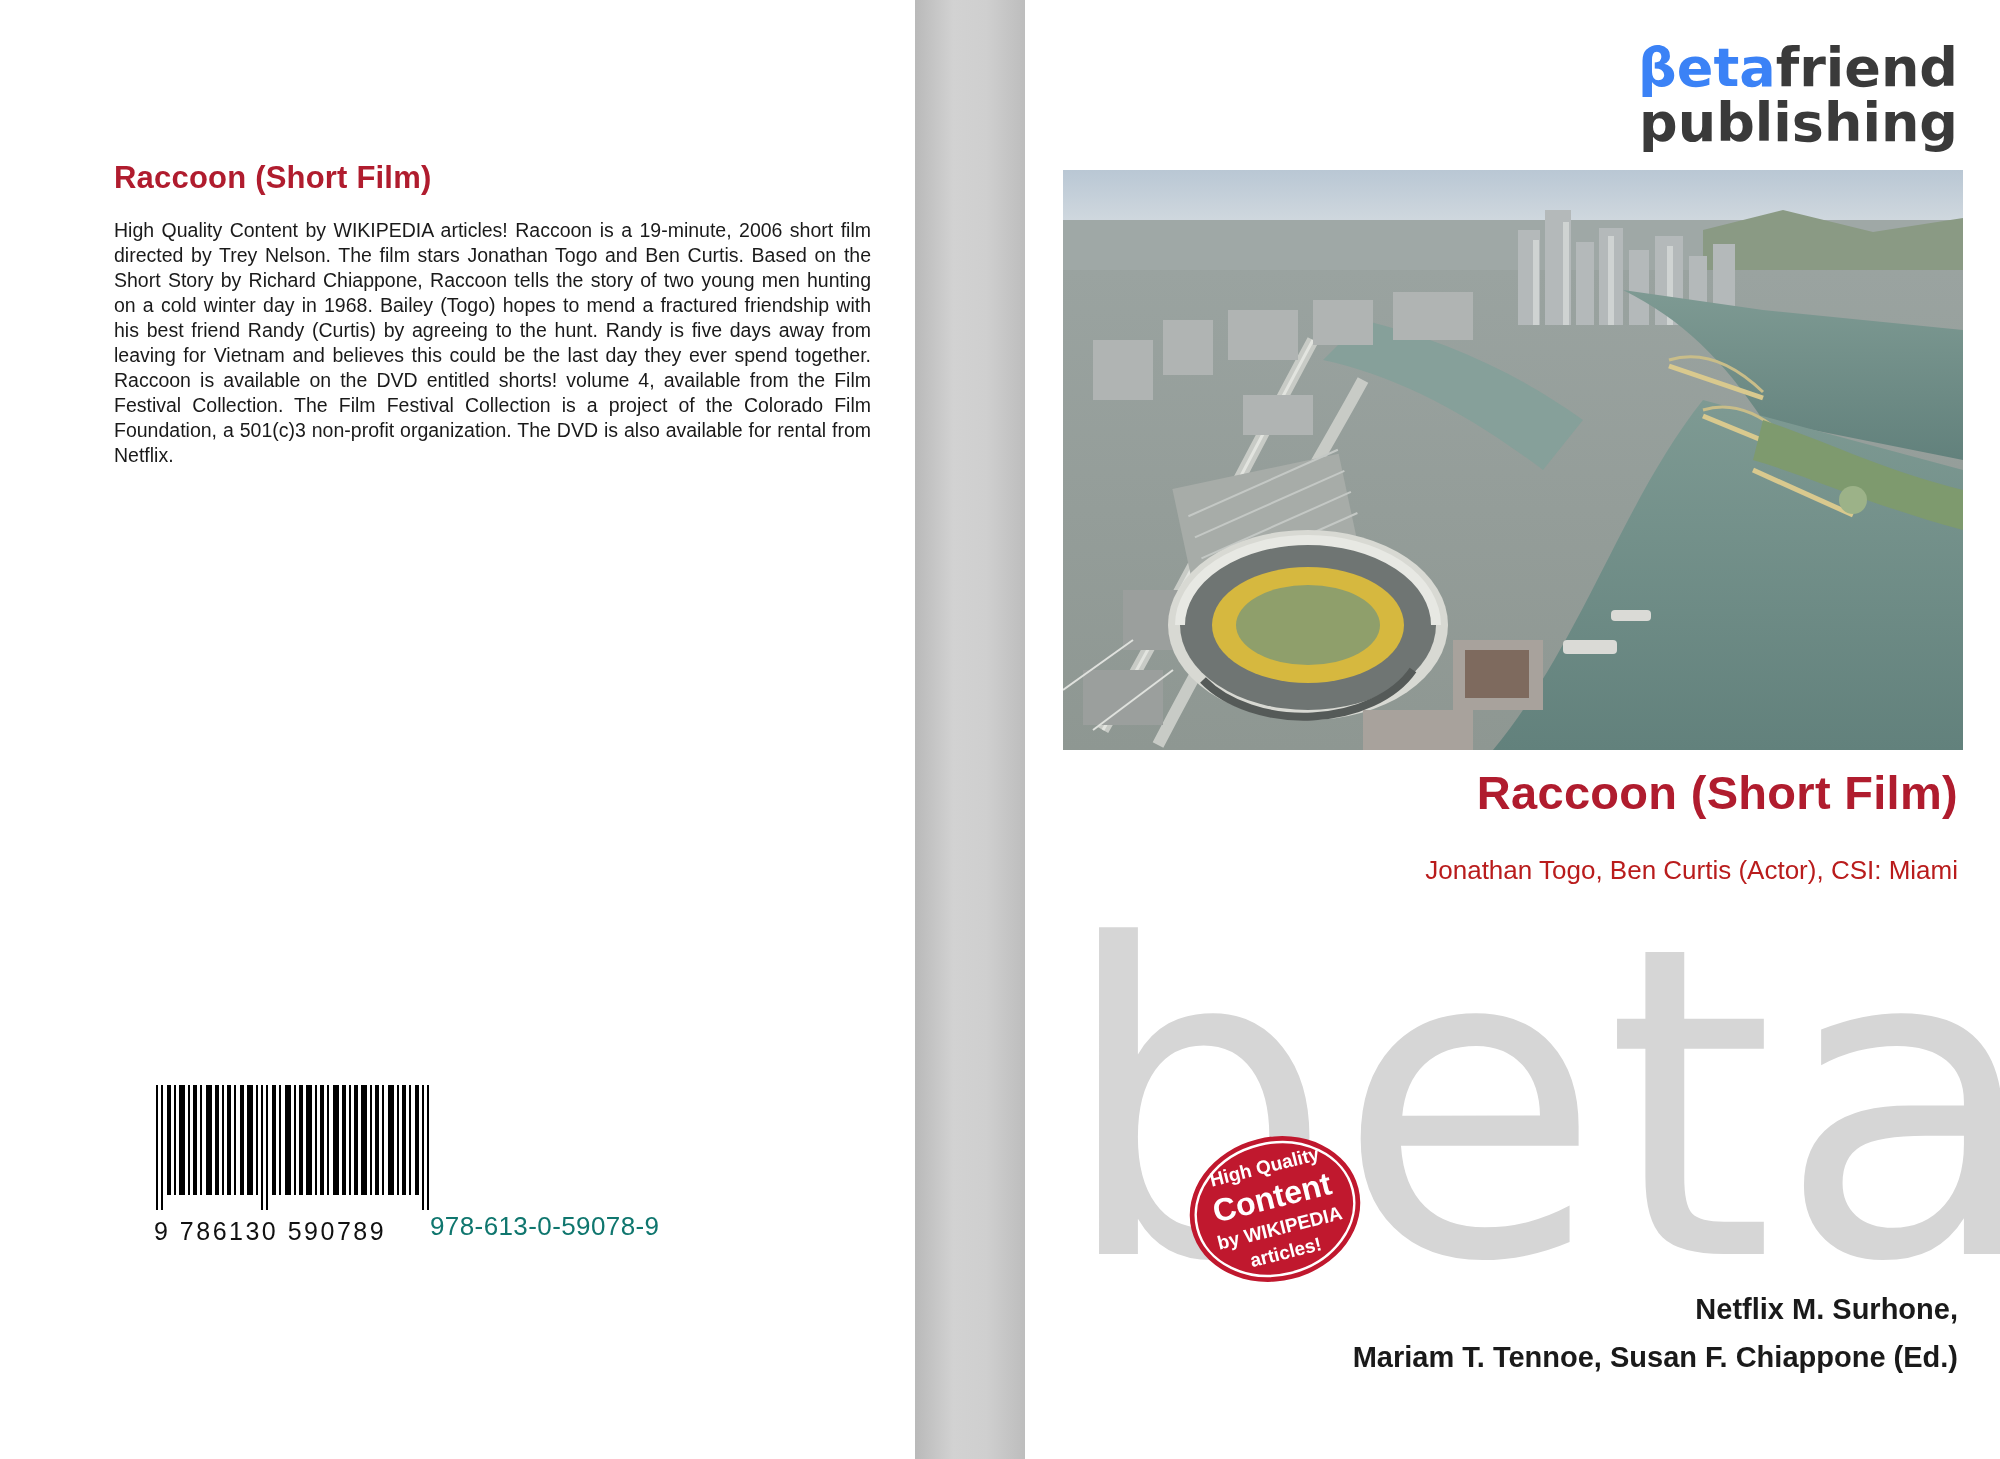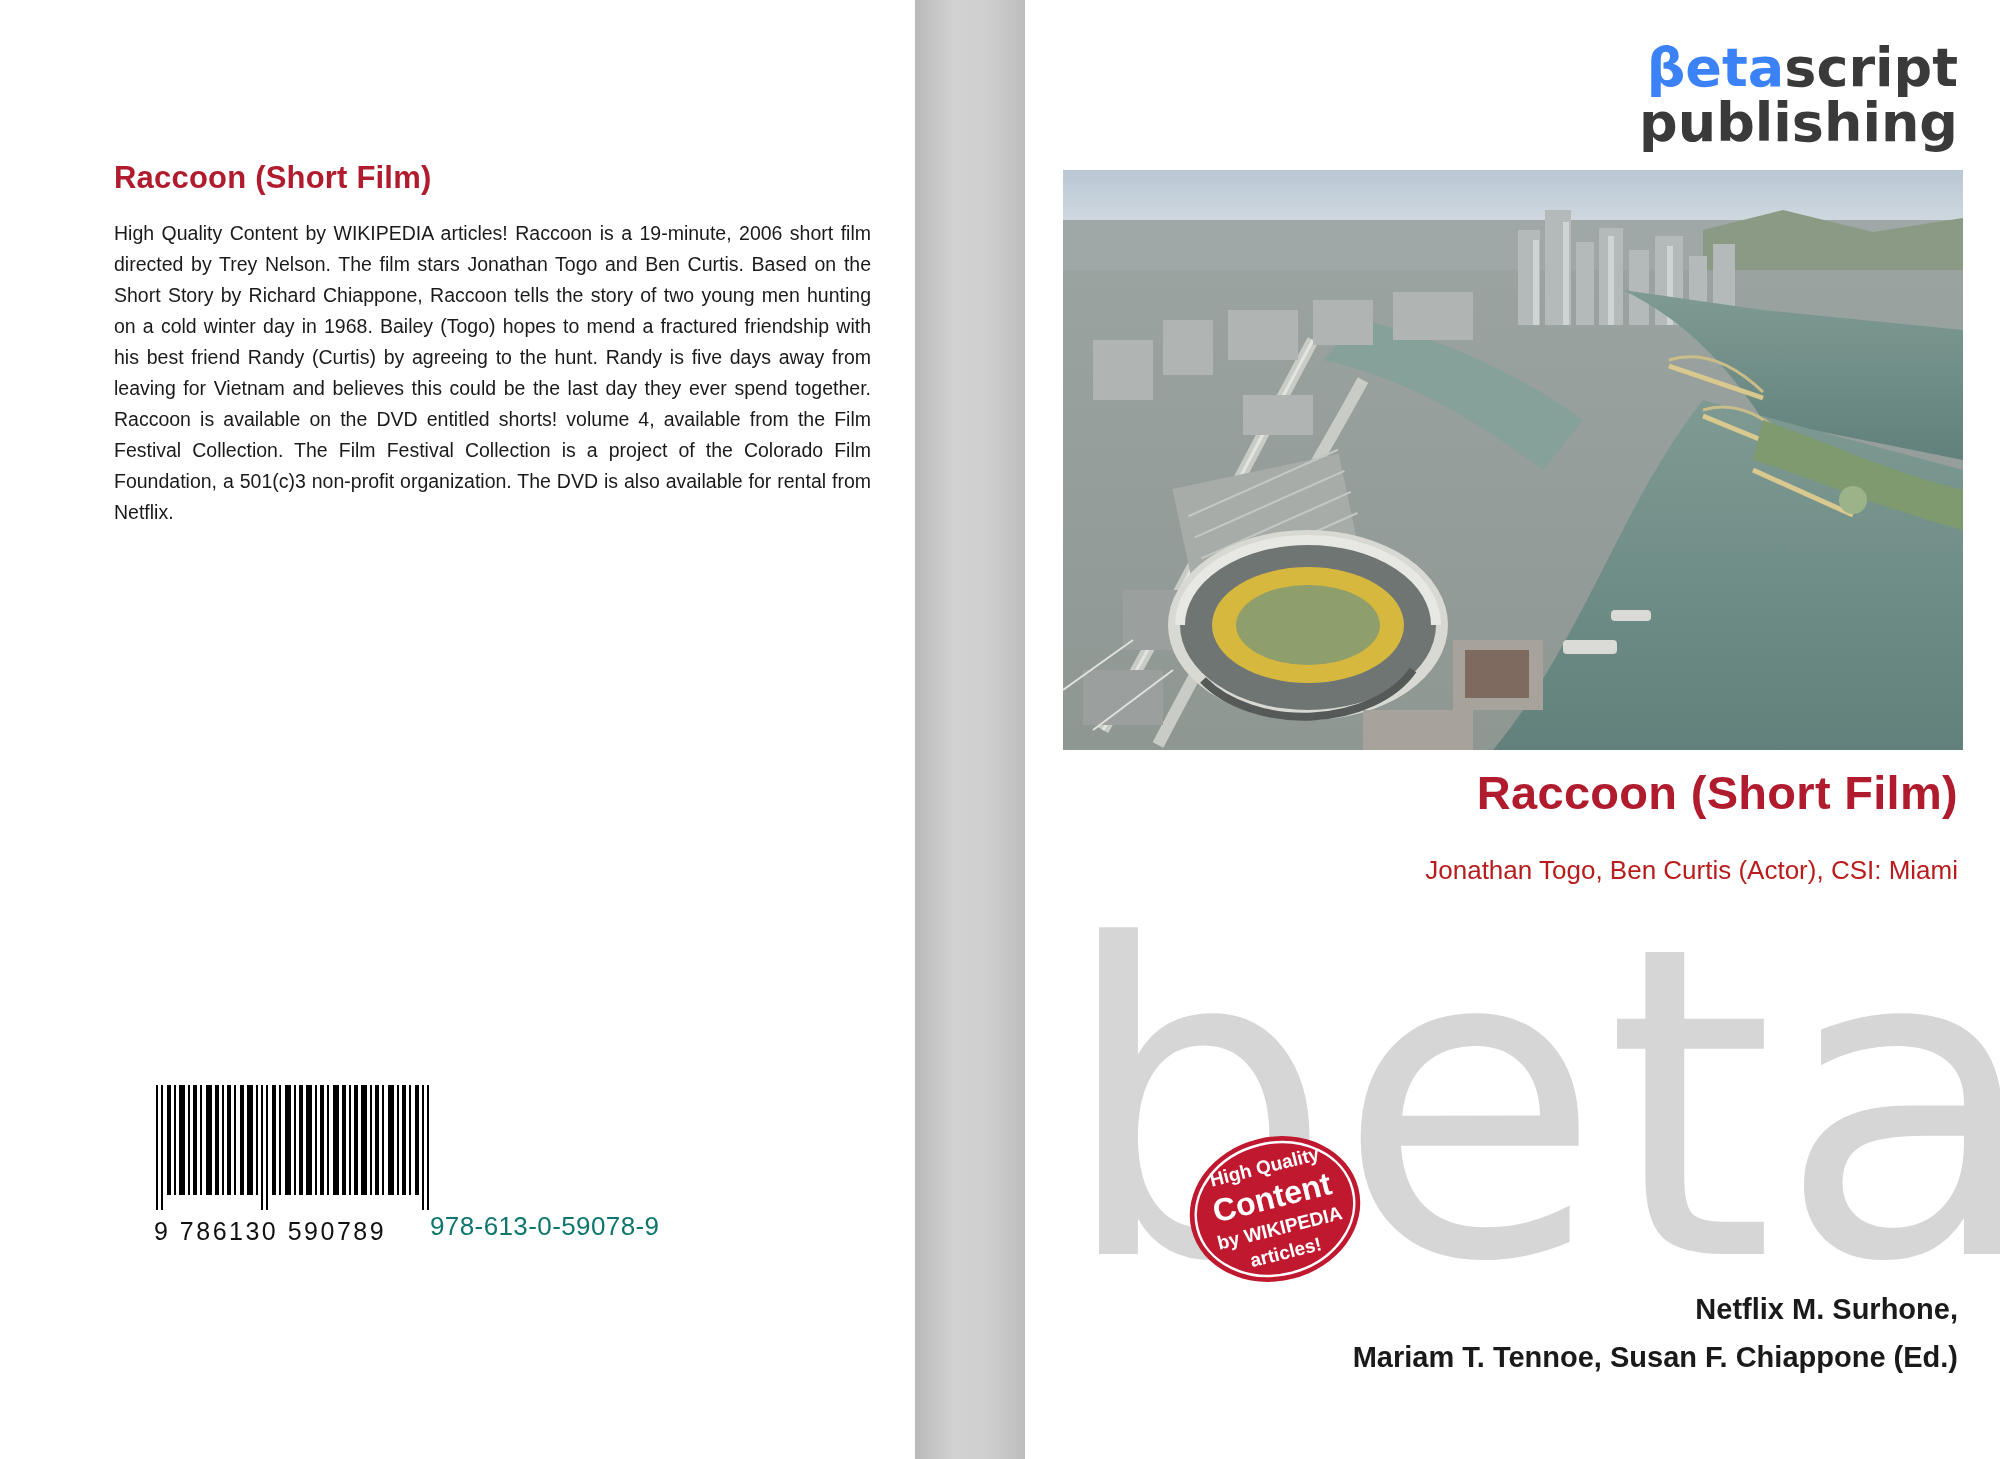--- a/index.html
+++ b/index.html
@@ -56,21 +56,21 @@
     font-weight: bold;
     color: #b01c2e;
     letter-spacing: 0.2px;
   }
   .back-body {
     position: absolute;
     left: 114px;
     top: 218px;
     width: 757px;
     font-size: 19.5px;
-    line-height: 31px;
+    line-height: 25px;
     color: #1a1a1a;
     text-align: justify;
   }
 
   
   .barcode-block {
     position: absolute;
     left: 154px;
     top: 1085px;
     width: 300px;
@@ -268,21 +268,21 @@
   <div class="spine">
     <div class="spine-inner-shade"></div>
   </div>
 
   <div class="front-cover">
 
     <div class="watermark">beta</div>
 
     <div class="logo">
       <div class="logo-line1">
-        <span class="beta">βeta</span><span>script</span>
+        <span class="beta">βeta</span><span>friend</span>
       </div>
       <div class="logo-line2">publishing</div>
     </div>
 
     <div class="cover-photo">
       <svg width="900" height="580" viewBox="0 0 900 580">
         <defs>
           <linearGradient id="sky" x1="0" y1="0" x2="0" y2="1">
             <stop offset="0%" stop-color="#b9c7d4"></stop>
             <stop offset="100%" stop-color="#d8dee2"></stop>

